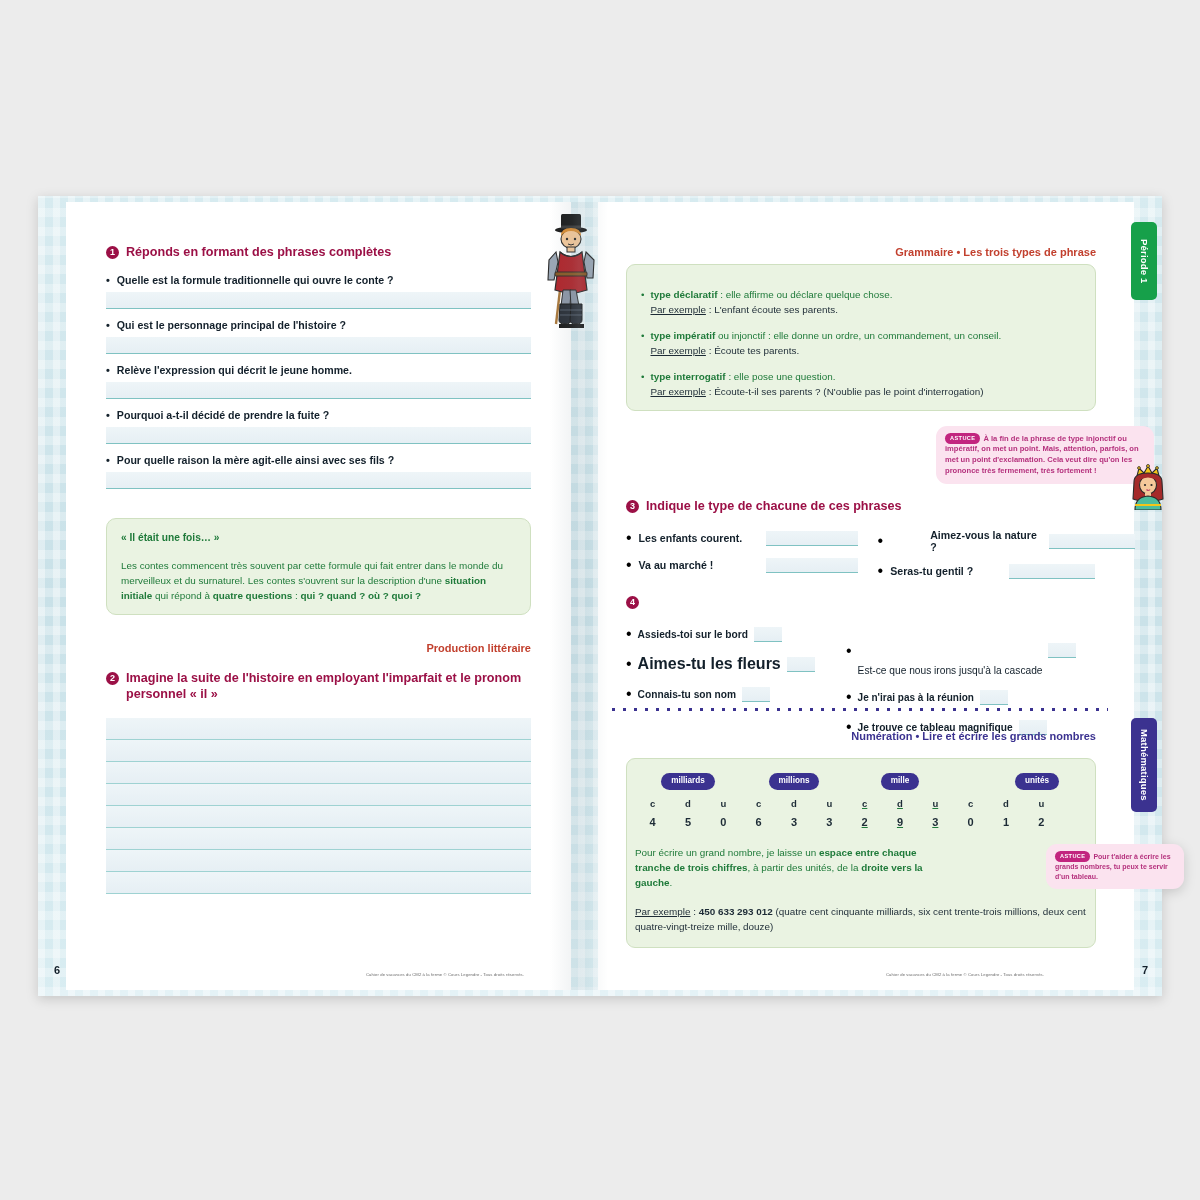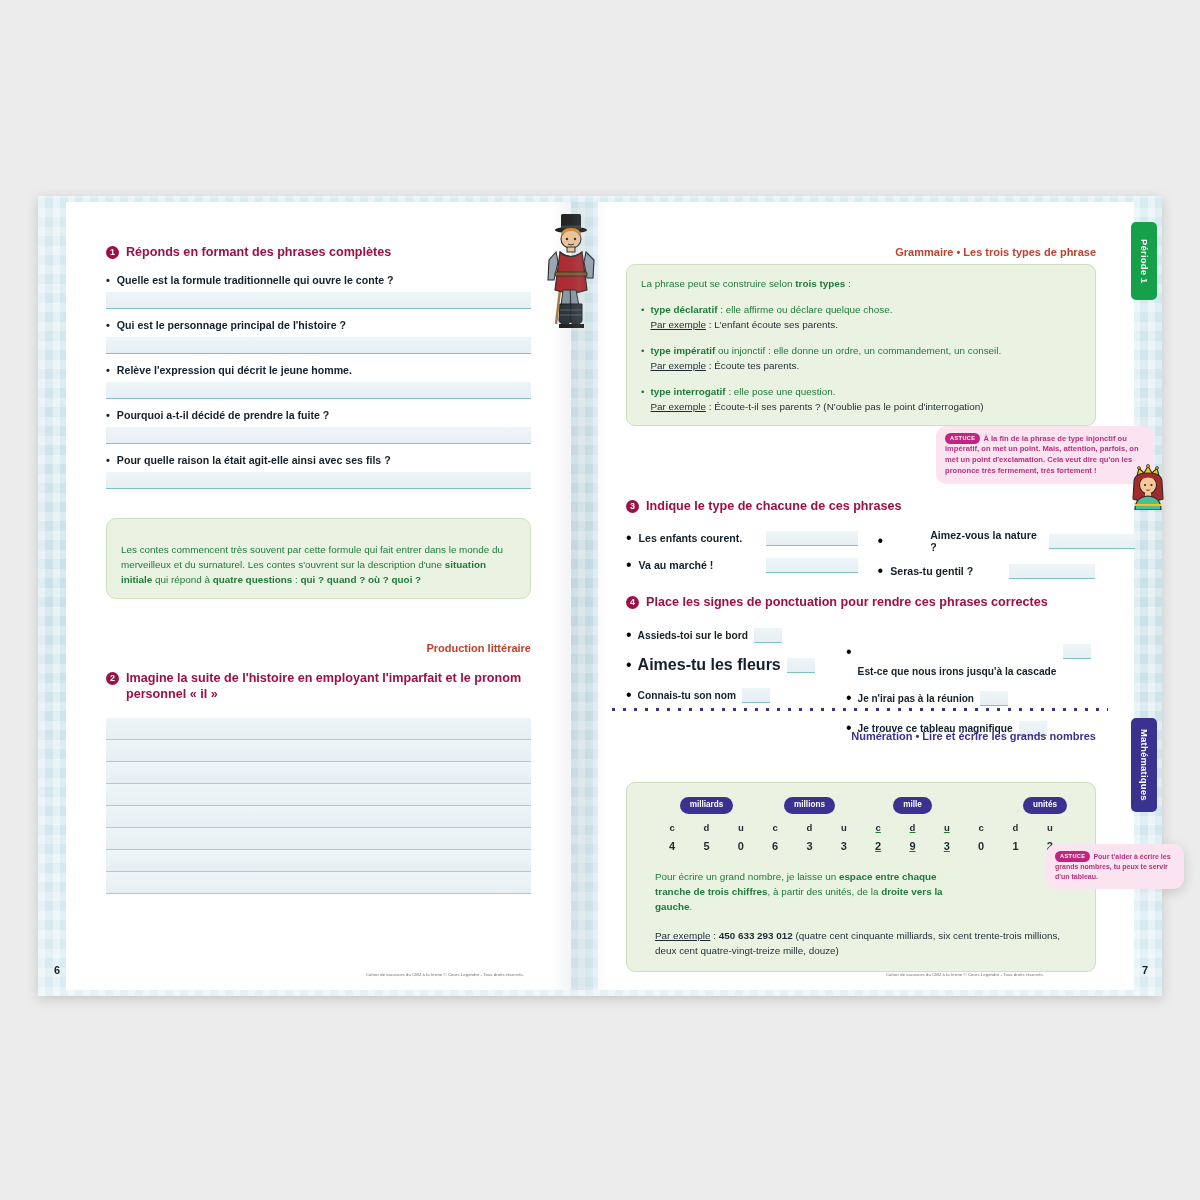--- a/index.html
+++ b/index.html
@@ -202,28 +202,29 @@
         <div style="margin-bottom:10px;">
           <div class="q-item">
               <span class="dot">•</span>
             <span>Pourquoi a-t-il décidé de prendre la fuite ?</span>
             </div>
           <div class="ansline" style="margin-top:6px;"></div>
         </div>
         <div>
           <div class="q-item">
               <span class="dot">•</span>
-            <span>Pour quelle raison la était agit-elle ainsi avec ses fils ?</span>
+            <span>Pour quelle raison la mère agit-elle ainsi avec ses fils ?</span>
             </div>
           <div class="ansline" style="margin-top:6px;"></div>
         </div>
       </div>
     </div>
 
     <div class="greenbox" style="position:absolute; left:40px; top:316px; width:425px; border-radius:10px;">
+      <div style="font-weight:bold; color:#1f7a3a; font-size:10.2px;">« Il était une fois…  »</div>
       <div style="margin-top:12px;">
         <span>Les contes commencent très souvent par cette formule qui fait entrer  dans le monde du merveilleux et du surnaturel. Les contes s'ouvrent sur la description d'une </span><b>situation initiale</b><span> qui répond à </span><b>quatre questions</b><span> : </span><b>qui ? quand ? où ? quoi ?</b>
       </div>
     </div>
 
     <div class="char" style="left:470px; top:8px;">
       <svg width="70" height="125" viewBox="0 0 70 125" xmlns="http://www.w3.org/2000/svg">
 
         <path d="M26 63 L20 114" stroke="#a9783c" stroke-width="2.4" fill="none"></path>
 
@@ -280,23 +281,20 @@
 
     <div class="pagenum" style="position:absolute; left:-12px; top:762px;">6</div>
     <div class="footer-credit" style="position:absolute; left:300px; top:770px;">Cahier de vacances du CM2 à la ferme © Cours Legendre - Tous droits réservés.</div>
   </div>
 
   <div class="page" id="page-right">
 
     <div class="subject-label" style="position:absolute; left:28px; top:44px; width:470px;">Grammaire • Les trois types de phrase</div>
 
     <div class="greenbox" style="position:absolute; left:28px; top:62px; width:470px;">
-      <div>
-        <span>La phrase peut se construire selon </span><b>trois types</b><span> :</span>
-      </div>
 
       <ul style="margin-top:11px;">
         <li style="margin-bottom:11px;">
           <span class="dot">•</span>
           <div>
             <div><b>type déclaratif</b><span> : elle affirme ou déclare quelque chose.</span></div>
             <div class="dark"><span class="uline">Par exemple</span><span> : L'enfant écoute ses parents.</span></div>
           </div>
         </li>
         <li style="margin-bottom:11px;">
@@ -372,21 +370,20 @@
             <span style="font-size:10.6px; font-weight:bold; color:#13202b; width:112px;">Seras-tu gentil ?</span>
             <span class="blank" style="width:86px;"></span>
           </div>
         </div>
       </div>
     </div>
 
     <div style="position:absolute; left:28px; top:392px; width:480px;">
       <div class="ex-head">
         <span class="ex-num">4</span>
-        <span>Place les signes de ponctuation pour rendre ces phrases correctes</span>
       </div>
       <div style="display:flex; gap:14px; margin-top:16px;">
         <div style="width:206px;">
           <div style="display:flex; align-items:center; gap:6px; margin-bottom:12px;">
             <span class="dot">•</span>
             <span style="font-size:10.2px; font-weight:bold; color:#13202b;">Assieds-toi sur le bord</span>
             <span class="blank" style="width:28px;"></span>
           </div>
           <div style="display:flex; align-items:center; gap:6px; margin-bottom:12px;">
             <span class="dot">•</span>
@@ -395,42 +392,42 @@
           </div>
           <div style="display:flex; align-items:center; gap:6px;">
             <span class="dot">•</span>
             <span style="font-size:10.2px; font-weight:bold; color:#13202b;">Connais-tu son nom</span>
             <span class="blank" style="width:28px;"></span>
           </div>
         </div>
         <div style="flex:1;">
           <div style="display:flex; align-items:center; gap:6px; margin-bottom:12px;">
             <span class="dot">•</span>
-            <span style="font-size:10.2px; font-weight:bold; color:#13202b;margin-top:40px;">Est-ce que nous irons jusqu'à la cascade</span>
+            <span style="font-size:10.2px; font-weight:normal; color:#13202b;margin-top:40px;">Est-ce que nous irons jusqu'à la cascade</span>
             <span class="blank" style="width:28px;"></span>
           </div>
           <div style="display:flex; align-items:center; gap:6px; margin-bottom:12px;">
             <span class="dot">•</span>
             <span style="font-size:10px; font-weight:bold; color:#13202b;">Je n'irai pas à la réunion</span>
             <span class="blank" style="width:28px;"></span>
           </div>
           <div style="display:flex; align-items:center; gap:6px;">
             <span class="dot">•</span>
             <span style="font-size:10.2px; font-weight:bold; color:#13202b;">Je trouve ce tableau magnifique</span>
             <span class="blank" style="width:28px;"></span>
           </div>
         </div>
       </div>
     </div>
 
     <div class="dotdiv" style="position:absolute; left:10px; top:505px; width:500px;"></div>
 
     <div class="subject-label navy" style="position:absolute; left:28px; top:528px; width:470px;">Numération • Lire et écrire les grands nombres</div>
 
-    <div class="greenbox" style="position:absolute; left:28px; top:556px; width:470px; padding:13px 28px;margin-top:24px;">
+    <div class="greenbox" style="position:absolute; left:28px; top:556px; width:470px; padding:13px 8px;">
 
       <div style="display:flex;">
         <div style="width:106px;">
           <div style="text-align:center;"><span class="pill">milliards</span></div>
           <div class="numrow-letters" style="display:flex; margin-top:7px;">
             <span style="flex:1; text-align:center;">c</span>
             <span style="flex:1; text-align:center;">d</span>
             <span style="flex:1; text-align:center;">u</span>
           </div>
           <div class="numrow-digits" style="display:flex; margin-top:3px;">

